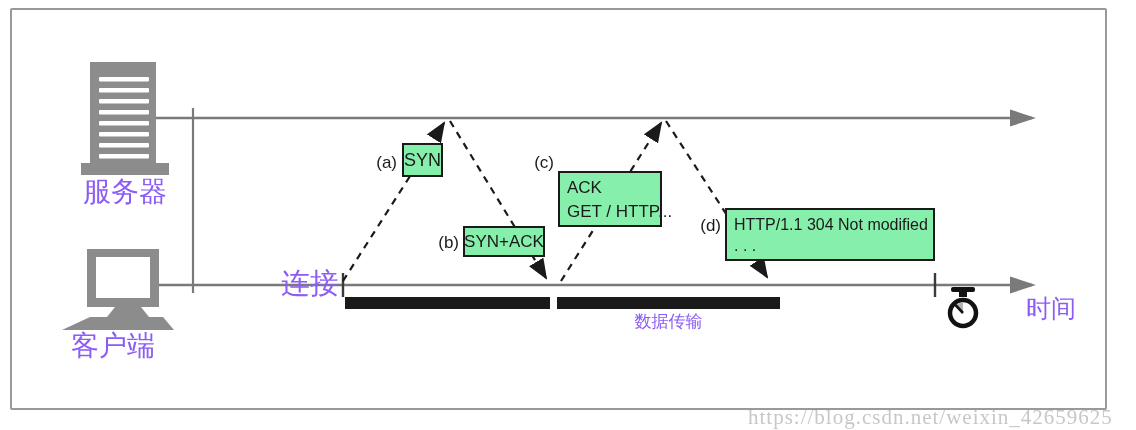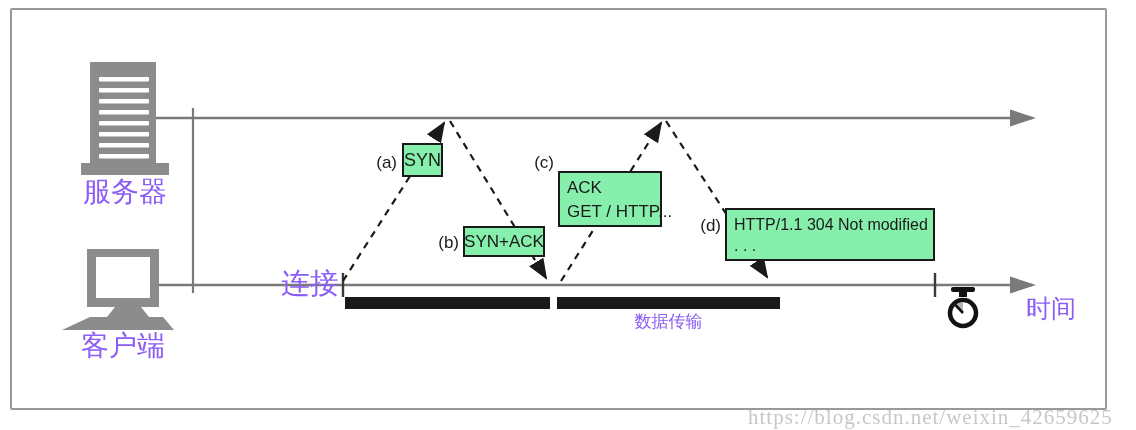--- a/index.html
+++ b/index.html
@@ -33,21 +33,21 @@
          display:flex;align-items:center;justify-content:center;}
   #box-c{left:558px;top:143px;width:104px;height:56px;font-size:17px;
          padding:3px 0 0 7px;line-height:24px;margin-top:28px;}
   #box-d{left:725px;top:208px;width:210px;height:53px;font-size:16px;
          padding:4px 0 0 7px;line-height:21px;}
   #tag-a{left:357px;top:153px;width:40px;}
   #tag-b{left:419px;top:233px;width:40px;}
   #tag-c{left:514px;top:153px;width:40px;}
   #tag-d{left:681px;top:216px;width:40px;}
   #lbl-server{left:79px;top:177px;width:92px;font-size:28px;text-align:center;}
-  #lbl-client{left:77px;top:331px;width:92px;font-size:28px;text-align:center;}
+  #lbl-client{left:67px;top:331px;width:92px;font-size:28px;text-align:center;}
   #lbl-connect{left:281px;top:268px;font-size:29px;}
   #lbl-handshake{left:376px;top:315px;width:146px;font-size:24px;text-align:center;}
   #lbl-transfer{left:618px;top:313px;width:101px;font-size:17px;text-align:center;}
   #lbl-time{left:986px;top:296px;font-size:25px;margin-left:40px;}
   #watermark{
     position:absolute;left:748px;top:397px;z-index:3;
     font-family:"Liberation Serif","DejaVu Serif",serif;
     font-size:21px;letter-spacing:1px;color:#c7c7c7;white-space:nowrap;margin-top:8px;
   }
 </style>

